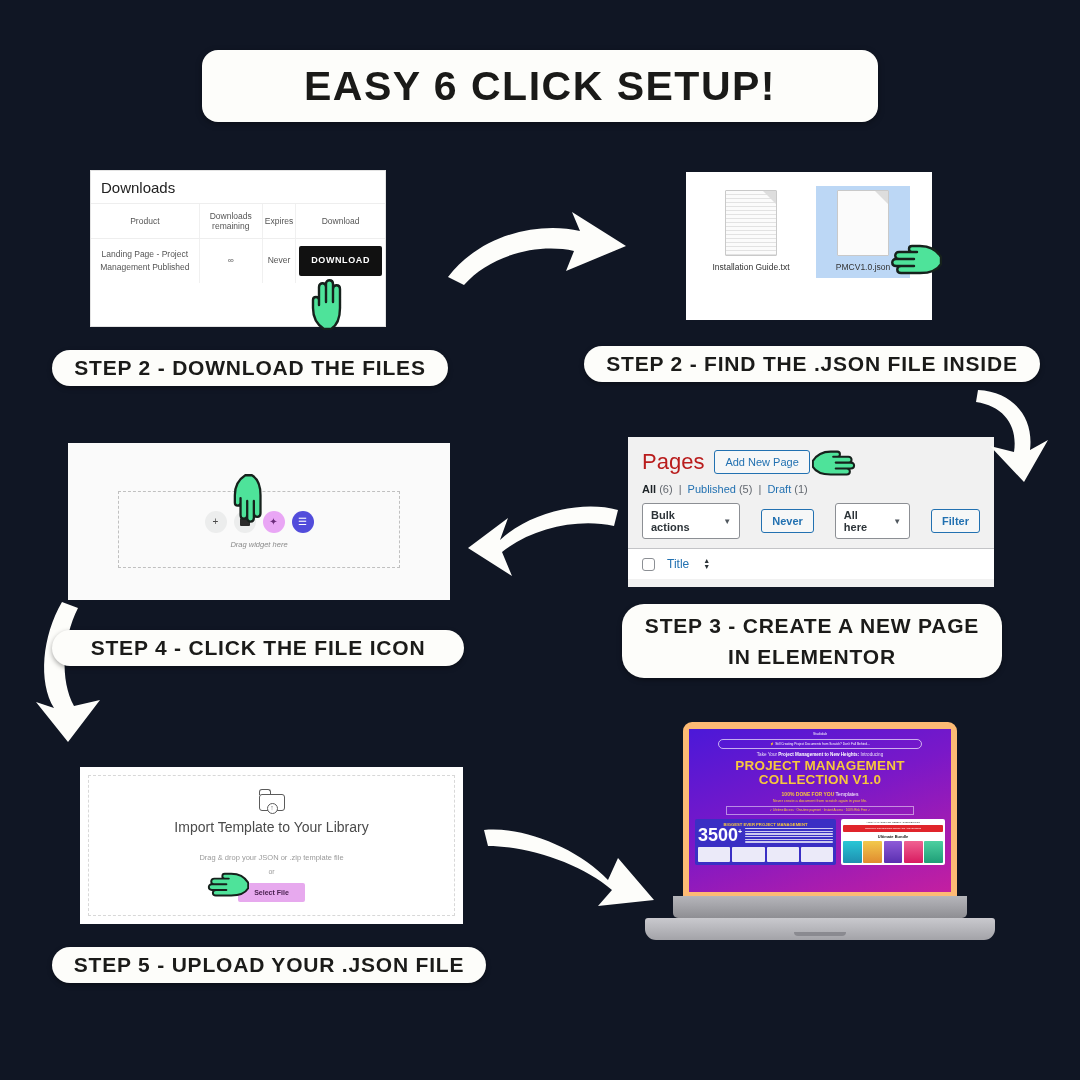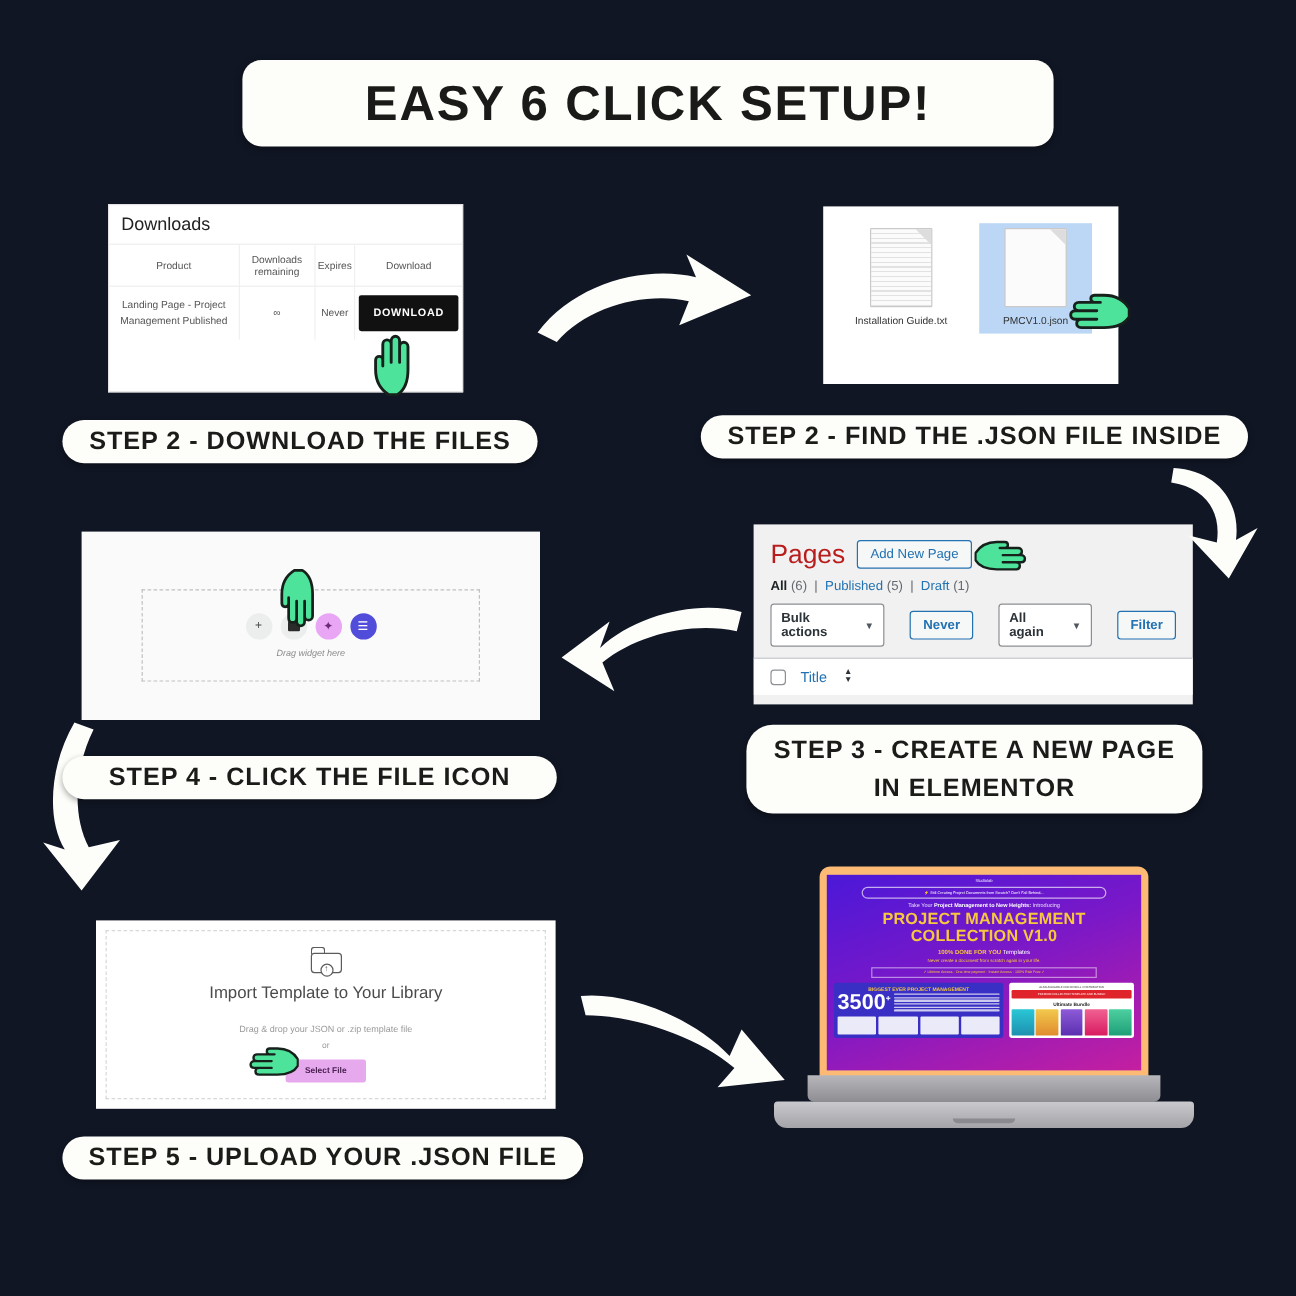--- a/index.html
+++ b/index.html
@@ -342,21 +342,21 @@
       <span>Draft</span>
       <span class="cnt">(1)</span>
     </div>
     <div class="wp-actions">
       <div class="wp-select">
         <span>Bulk actions</span>
         <span class="chev">▼</span>
       </div>
       <div class="wp-btn">Never</div>
       <div class="wp-select">
-        <span>All again</span>
+        <span>All here</span>
         <span class="chev">▼</span>
       </div>
       <div class="wp-btn">Filter</div>
     </div>
     <div class="wp-tablehead">
       <div class="wp-check"></div>
       <span>Title</span>
       <span class="sort-arrows">▲<br>▼</span>
     </div>
   </div>

